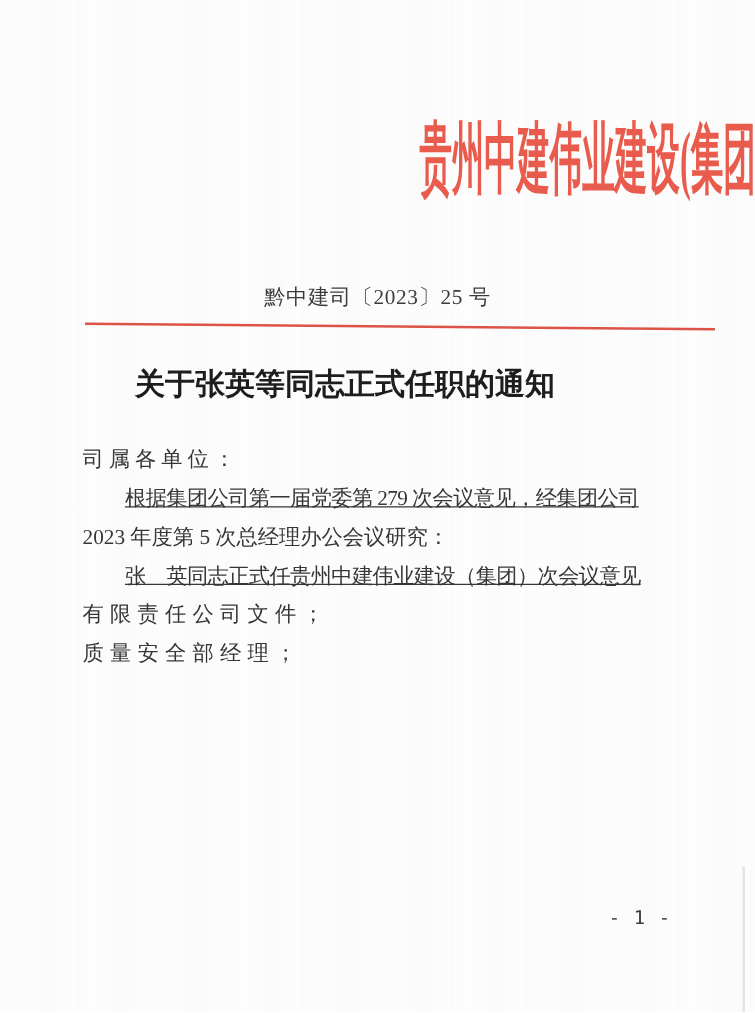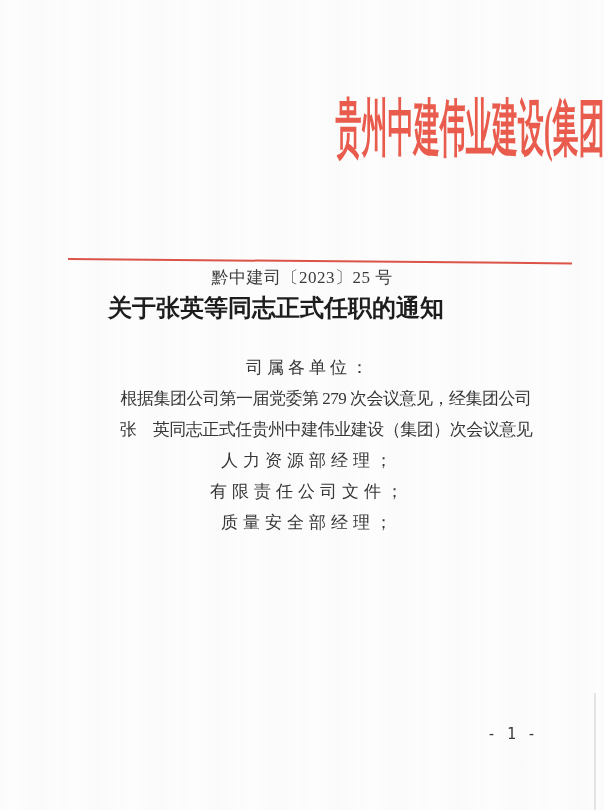--- a/index.html
+++ b/index.html
@@ -33,21 +33,20 @@
     transform:scaleX(0.42);
     transform-origin:center center;
   }
 
   
   .doc-number{
     position:absolute; top:226px; left:0; width:604px;
     text-align:center;
     font-size:17px; line-height:24px; color:#3b3b3b;
     letter-spacing:0.5px;
-    margin-top:40px;
   }
 
   
   .red-line{
     position:absolute; top:258px; left:68px;
     width:504px; height:2px;
     background:var(--divider-red);
     transform:rotate(0.5deg);
     transform-origin:left center;
   }
@@ -57,22 +56,22 @@
     position:absolute; top:292px; left:0; width:552px;
     text-align:center;
     font-size:24px; line-height:32px; font-weight:bold; color:#1d1d1d;
   }
 
   
   .body-block{
     position:absolute; top:352px; left:66px; width:486px;
     font-size:17px; line-height:31px; color:#363636;
   }
-  .body-line{white-space:nowrap;text-align:center;}
-  .indent2{padding-left:34px;}
+  .body-line{white-space:nowrap;}
+  .indent2{padding-left:34px;text-decoration:underline;}
   .tight{letter-spacing:-0.5px;}
   .spread{letter-spacing:5px;}
   .spread-sm{letter-spacing:4px;}
 
   
   .page-number{
     position:absolute; top:724px; left:467px; width:90px;
     text-align:center;
     font-size:15px; line-height:20px; color:#3b3b3b;
     letter-spacing:1px;
@@ -97,22 +96,22 @@
 
   <div class="doc-number">黔中建司〔2023〕25 号</div>
 
   <div class="red-line"></div>
 
   <div class="doc-title">关于张英等同志正式任职的通知</div>
 
   <div class="body-block">
     <div class="body-line spread-sm">司属各单位：</div>
     <div class="body-line indent2 tight">根据集团公司第一届党委第 279 次会议意见，经集团公司</div>
+    <div class="body-line">2023 年度第 5 次总经理办公会议研究：</div>
     <div class="body-line indent2 tight">张　英同志正式任贵州中建伟业建设（集团）次会议意见</div>
-    <div class="body-line spread">人力资源部经理；</div>
     <div class="body-line spread">有限责任公司文件；</div>
     <div class="body-line spread">质量安全部经理；</div>
   </div>
 
   <div class="page-number">- 1 -</div>
 
   <div class="scan-edge"></div>
 
 </div>
 

